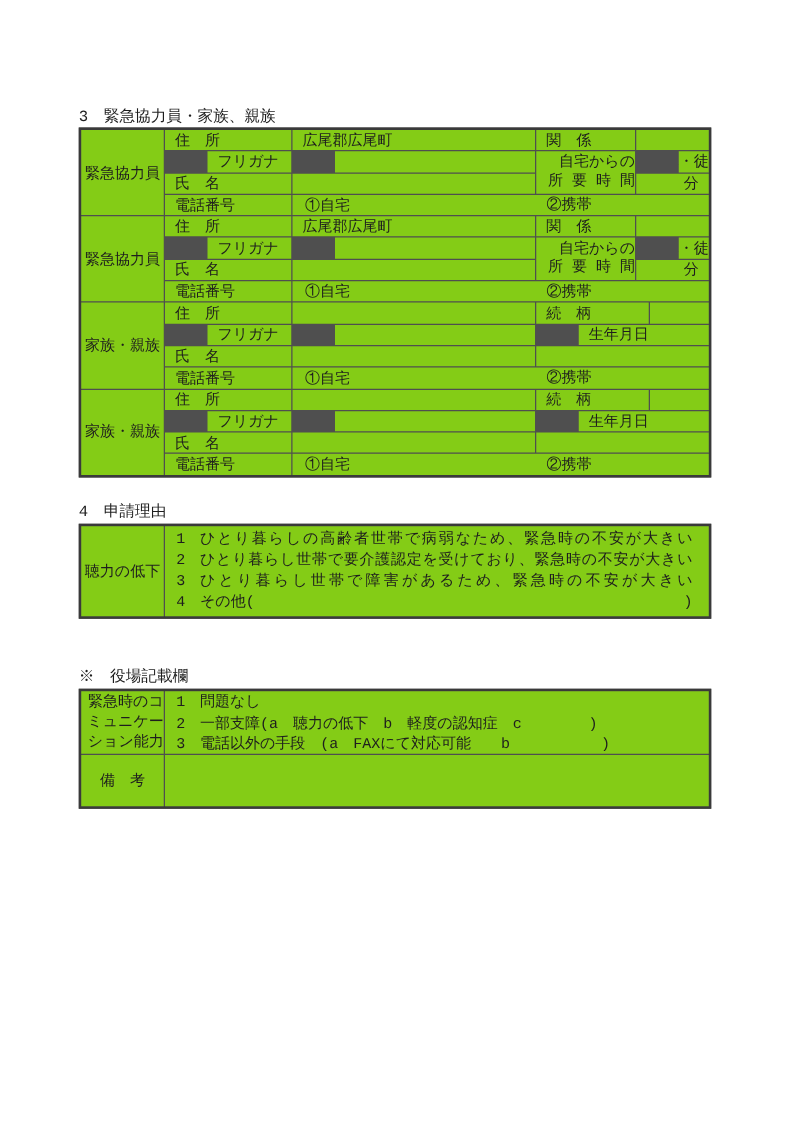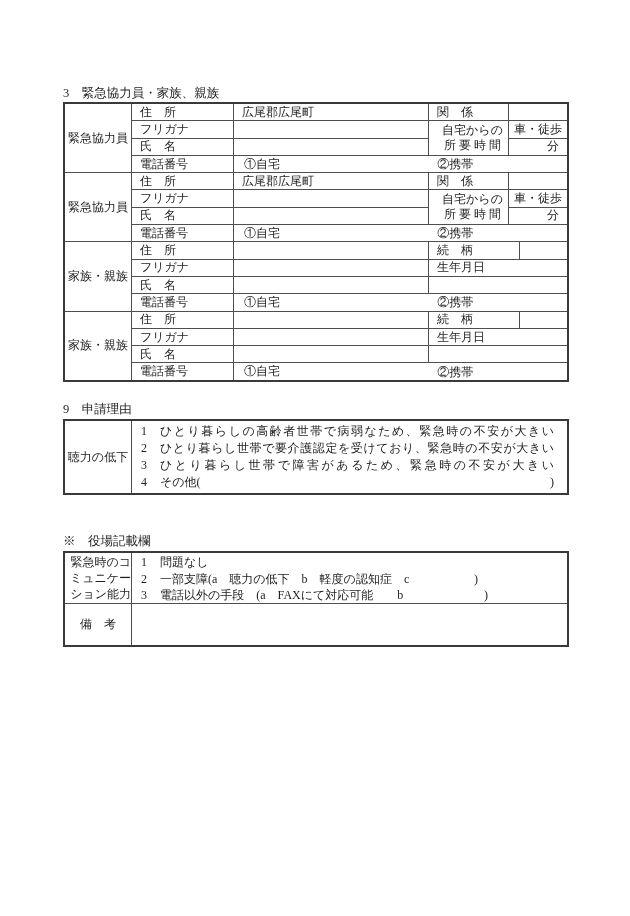--- a/index.html
+++ b/index.html
@@ -1,36 +1,36 @@
 <!DOCTYPE html>
 <html lang="ja"><head>
 <meta charset="utf-8">
 <style>
   html,body{margin:0;padding:0;background:#ffffff;}
   .page{
     position:relative;width:630px;height:705px;background:#ffffff;
-    font-family:Liberation Serif, serif;
+    font-family:Liberation Mono, monospace;
     color:#1e1e1e;font-size:12px;overflow:hidden;
   }
   .heading{position:absolute;left:63px;font-size:12.5px;white-space:nowrap;}
   .tbl{position:absolute;left:63px;width:506px;box-sizing:border-box;
        border:2px solid #3a3a3a;background:#4f4f4f;}
   
   #contacts{top:102px;display:flex;flex-direction:column;gap:1px;}
   .block{display:grid;grid-template-columns:66px 101px 194px 79px 1fr;
          grid-template-rows:repeat(4,16.3px);gap:1px;background:#4f4f4f;}
   .block.fam{grid-template-columns:66px 101px 194px 90px 1fr;}
-  .c{background:#ffffff;display:flex;align-items:center;padding-left:8px;
+  .c{background:#84cc16;display:flex;align-items:center;padding-left:8px;
      white-space:nowrap;overflow:hidden;}
   .c.center{justify-content:center;padding-left:0;}
   .c.right{justify-content:flex-end;padding-left:0;padding-right:8px;}
   .gA{grid-row:1/5;grid-column:1;}
-  .r1{grid-row:1;} .r2{grid-row:2;} .r3{grid-row:3;} .r4{grid-row:4;}
+  .r1{grid-row:1;} .r2{grid-row:2;margin-left:34px;} .r3{grid-row:3;} .r4{grid-row:4;}
   .c2{grid-column:2;} .c3{grid-column:3;} .c4{grid-column:4;} .c5{grid-column:5;}
-  .travel{grid-row:2/4;grid-column:4;flex-direction:column;align-items:center;
+  .travel{grid-row:2/4;grid-column:4;flex-direction:column;align-items:flex-end;
           justify-content:center;line-height:15px;}
   .span45{grid-column:4/6;}
   .phone{grid-row:4;grid-column:3/6;position:relative;padding-left:10px;}
   .phone .mob{position:absolute;left:61%;top:50%;transform:translateY(-50%);}
   
   #reason{top:419px;display:grid;grid-template-columns:66px 1fr;
           grid-template-rows:72px;gap:1px;}
   .rbody{display:block;padding:2px 0 0 9px;}
   .ritem{display:flex;line-height:17px;white-space:nowrap;}
   .rno{width:19px;flex:none;}
@@ -134,21 +134,21 @@
       <div class="c r3 c3"></div>
       <div class="c r3 span45"></div>
       <div class="c r4 c2">電話番号</div>
       <div class="c phone">
         <span>①自宅</span>
         <span class="mob">②携帯</span>
       </div>
     </div>
   </div>
 
-  <div class="heading" style="top:401px">9　申請理由</div>
+  <div class="heading" style="top:401px">4　申請理由</div>
 
   <div class="tbl" id="reason">
     <div class="c center">聴力の低下</div>
     <div class="c rbody" style="display:block;">
       <div class="ritem">
         <span class="rno">1</span>
         <span class="just">ひとり暮らしの高齢者世帯で病弱なため、緊急時の不安が大きい</span>
       </div>
       <div class="ritem">
         <span class="rno">2</span>

